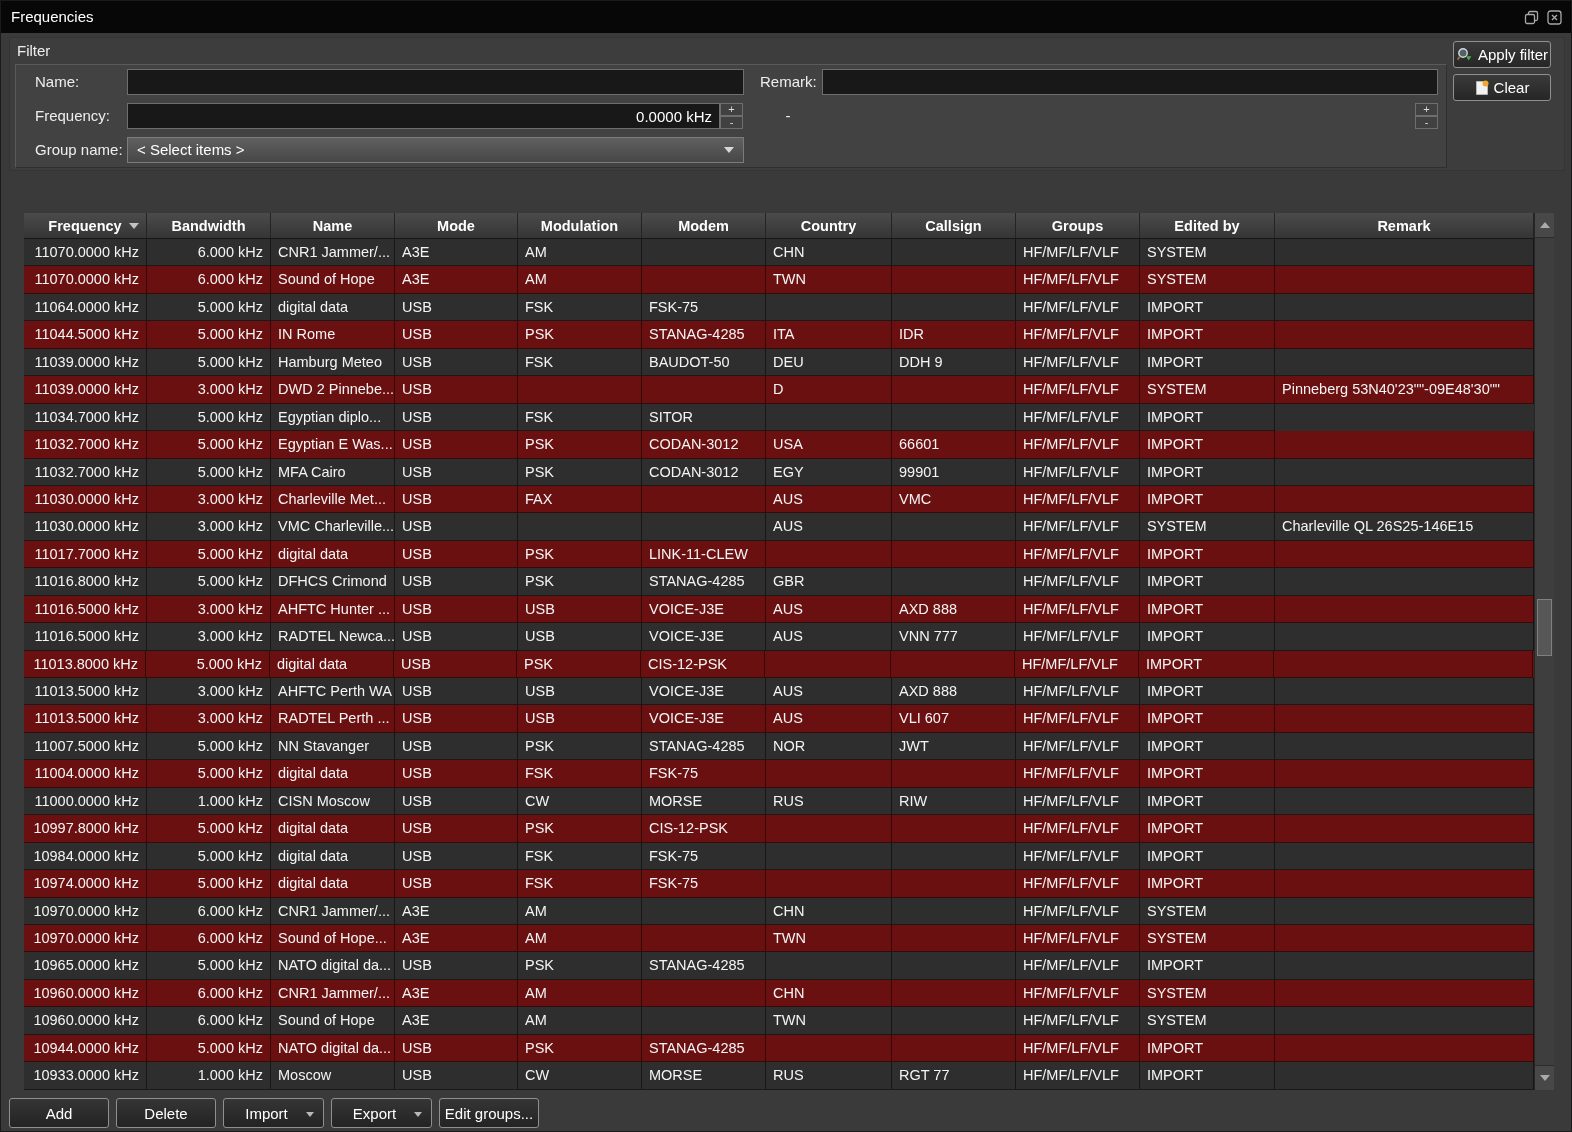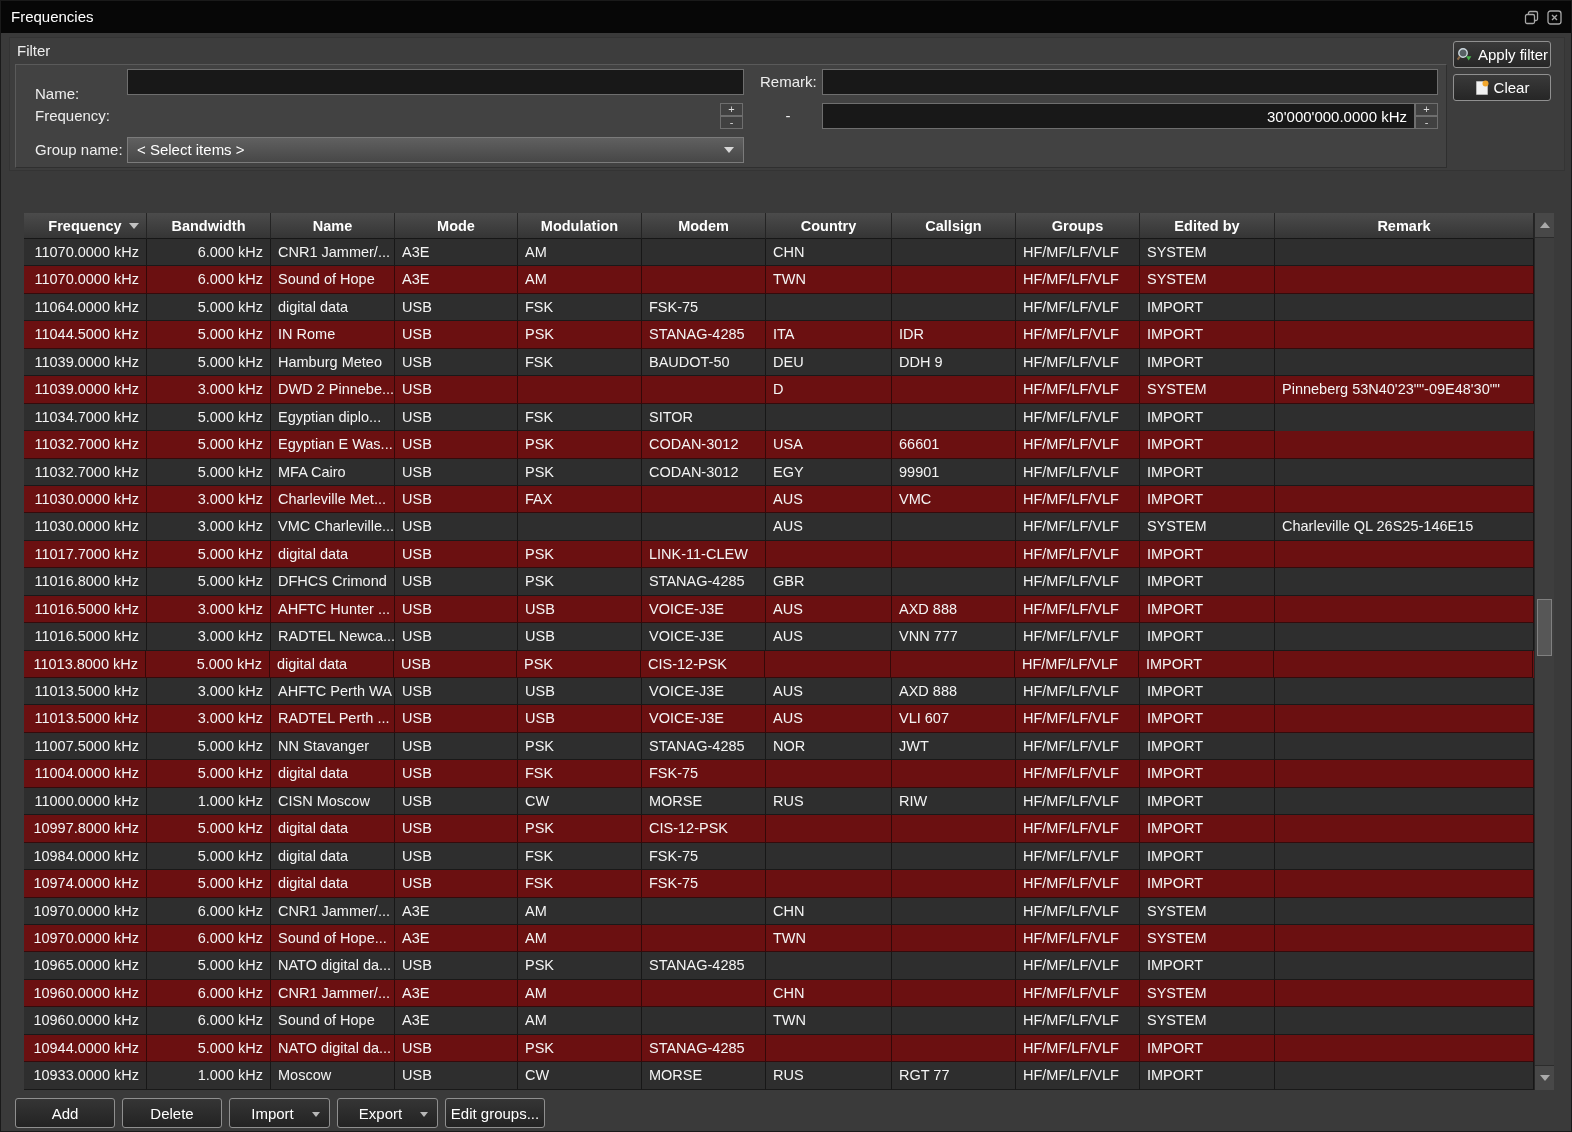--- a/index.html
+++ b/index.html
@@ -47,21 +47,21 @@
   
   .vscroll { position:absolute; right:0; top:0; width:20px; height:877px; background:#3e3e3e; border-left:1px solid #262626; }
   .sbtn { position:absolute; left:0; width:100%; height:25px; background:#484848; display:flex; align-items:center; justify-content:center; cursor:default; }
   .sbtn.up { top:0; border-bottom:1px solid #2c2c2c; }
   .sbtn.down { bottom:0; border-top:1px solid #2c2c2c; }
   .tri-up { width:0; height:0; border-left:5px solid transparent; border-right:5px solid transparent; border-bottom:6px solid #aaaaaa; }
   .tri-down { width:0; height:0; border-left:5px solid transparent; border-right:5px solid transparent; border-top:6px solid #aaaaaa; }
   .thumb { position:absolute; left:2px; width:15px; top:386px; height:57px; background:#575757; border:1px solid #808080; }
 
   
-  .footer { position:absolute; left:14px; top:1097px; display:flex; gap:7px;border-radius:9px; }
+  .footer { position:absolute; left:8px; top:1097px; display:flex; gap:7px;border-radius:9px; }
   .fbtn { height:30px; background:linear-gradient(#353535,#232323); border:1px solid #8f8f8f; border-radius:3px; color:#ffffff; font-size:15px; font-family:"Liberation Sans", sans-serif; display:flex; align-items:center; justify-content:center; position:relative; cursor:default; }
   .ddtri { position:absolute; right:9px; top:13px; width:0; height:0; border-left:4px solid transparent; border-right:4px solid transparent; border-top:5px solid #b8b8b8; }
 </style>
 </head>
 <body>
 
 <div class="window">
 
   <div class="titlebar">
     <span class="title">Frequencies</span>
@@ -78,34 +78,34 @@
           <path d="M5 5 L10 10 M10 5 L5 10" stroke="#a8a8a8" stroke-width="1.4"></path>
         </svg>
       </span>
     </span>
   </div>
 
   <div class="filterpanel">
     <div class="filterlabel">Filter</div>
 
     <div class="filterinner">
-      <span class="flabel" style="left:19px; top:16px;">Name:</span>
+      <span class="flabel" style="left:19px; top:4px;">Name:</span>
       <input class="finput" style="left: 111px; top: 4px; width: 617px;" value="">
 
       <span class="flabel" style="left:744px; top:4px;">Remark:</span>
       <input class="finput" style="left: 806px; top: 4px; width: 616px;" value="">
 
       <span class="flabel" style="left:19px; top:38px;">Frequency:</span>
+      <input class="finput ar" style="left: 111px; top: 38px; width: 593px;" value="0.0000 kHz">
       <span class="spinner" style="left:704px; top:38px;">
         <span class="spinhalf up">+</span>
         <span class="spinhalf dn">-</span>
       </span>
 
       <span class="flabel" style="left:766px; top:38px; width:12px; text-align:center;">-</span>
-      <input class="finput ar" style="left: 806px; top: 38px; width: 593px;" value="30'000'000.0000 kHz">
       <span class="spinner" style="left:1399px; top:38px;">
         <span class="spinhalf up">+</span>
         <span class="spinhalf dn">-</span>
       </span>
 
       <span class="flabel" style="left:19px; top:72px;">Group name:</span>
       <div class="dropdown" style="left:111px; top:72px; width:617px;">
         <span>&lt; Select items &gt;</span>
         <span class="ddarrow"></span>
       </div>

